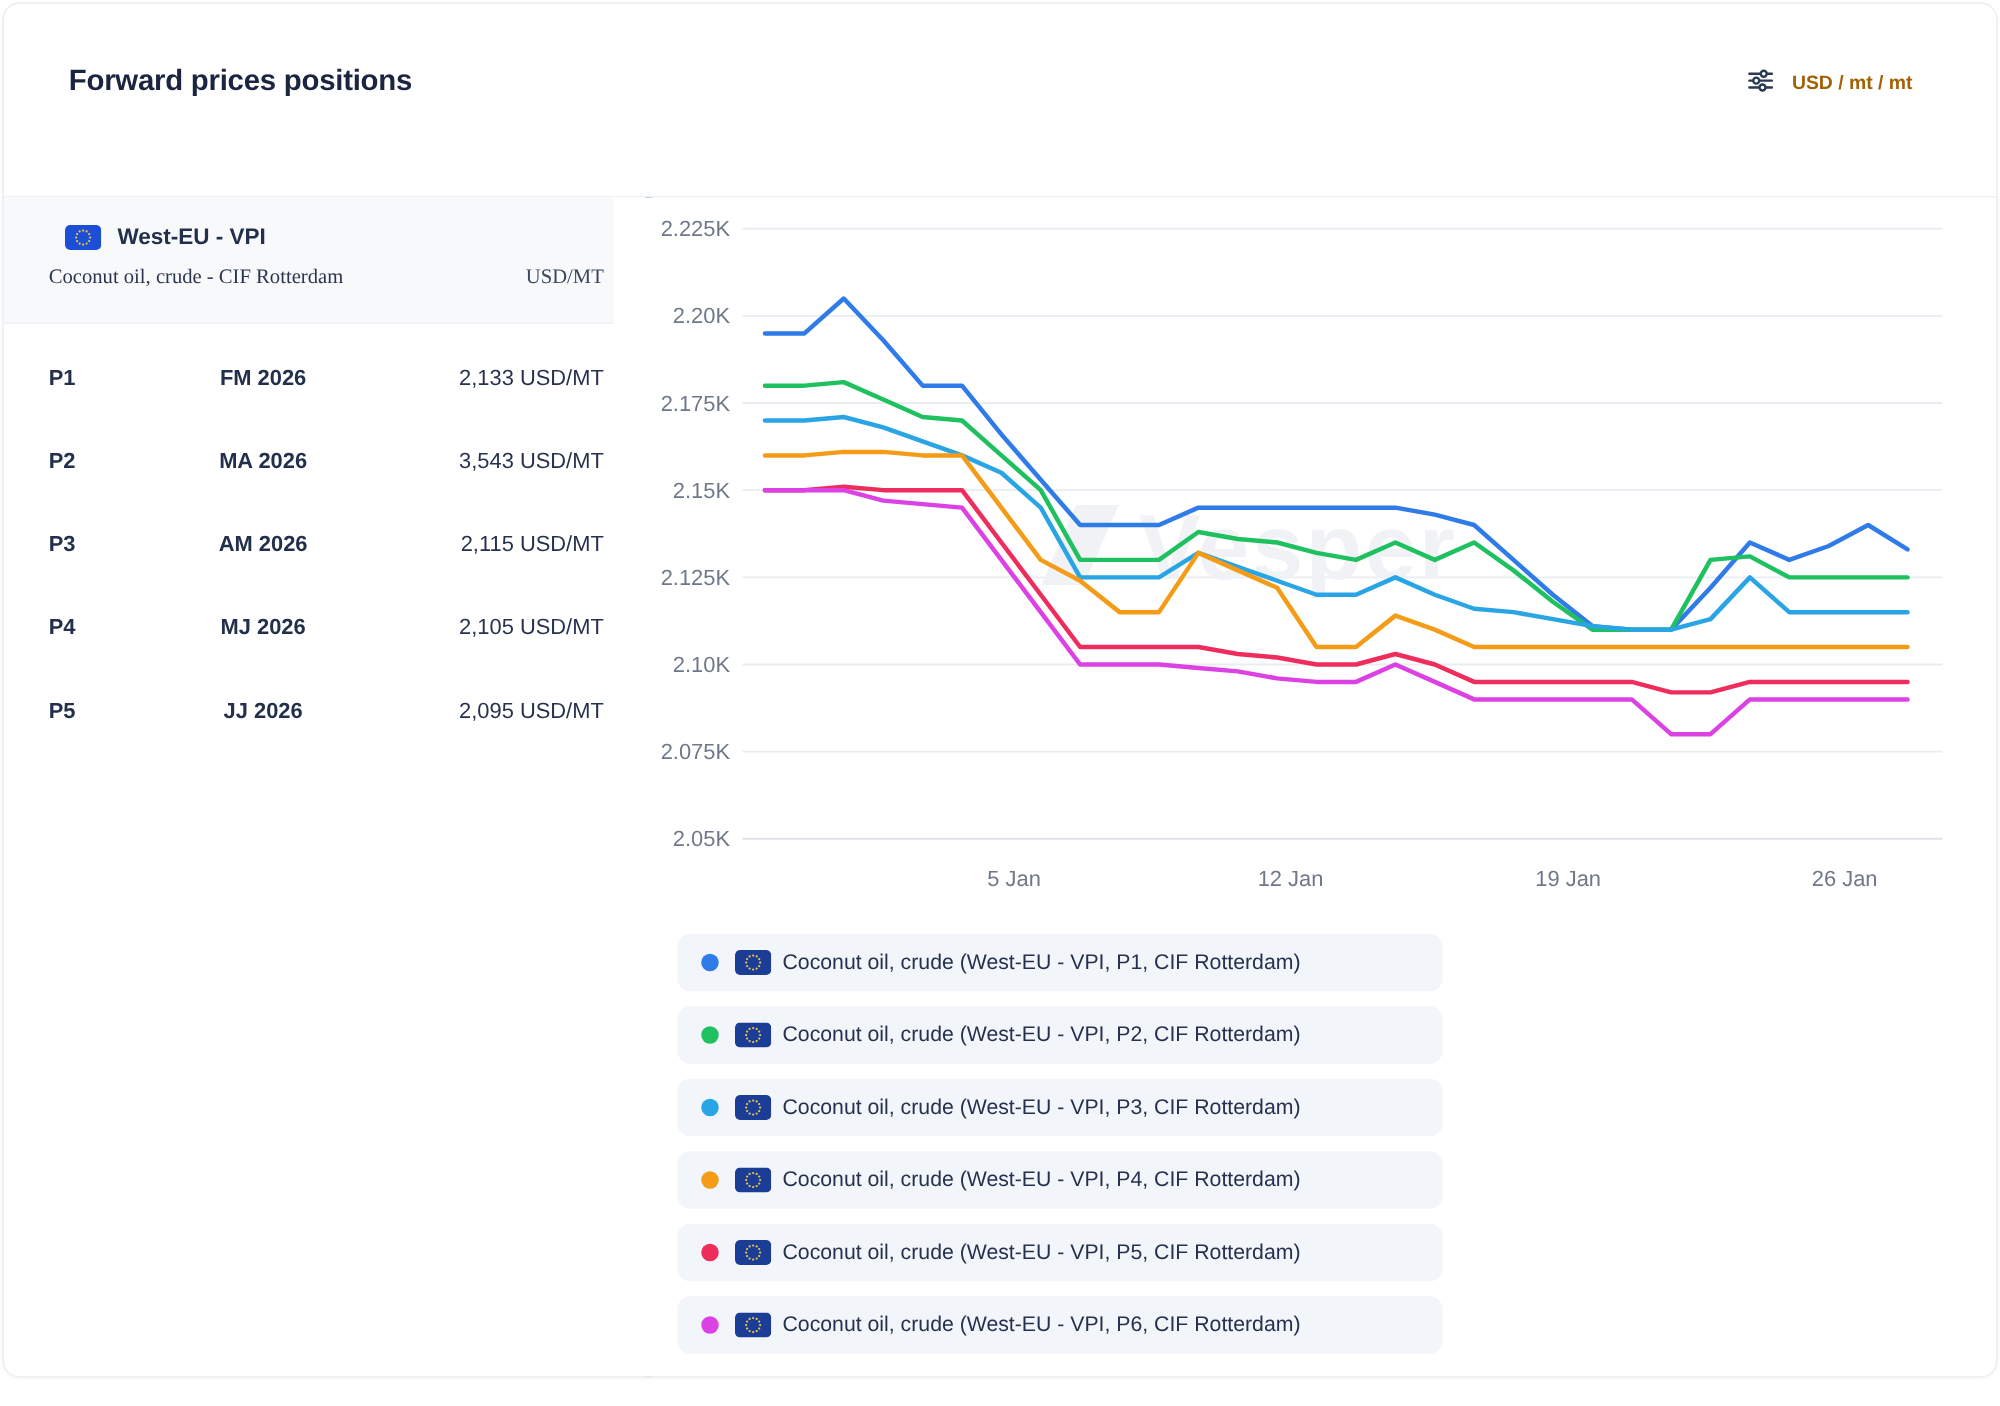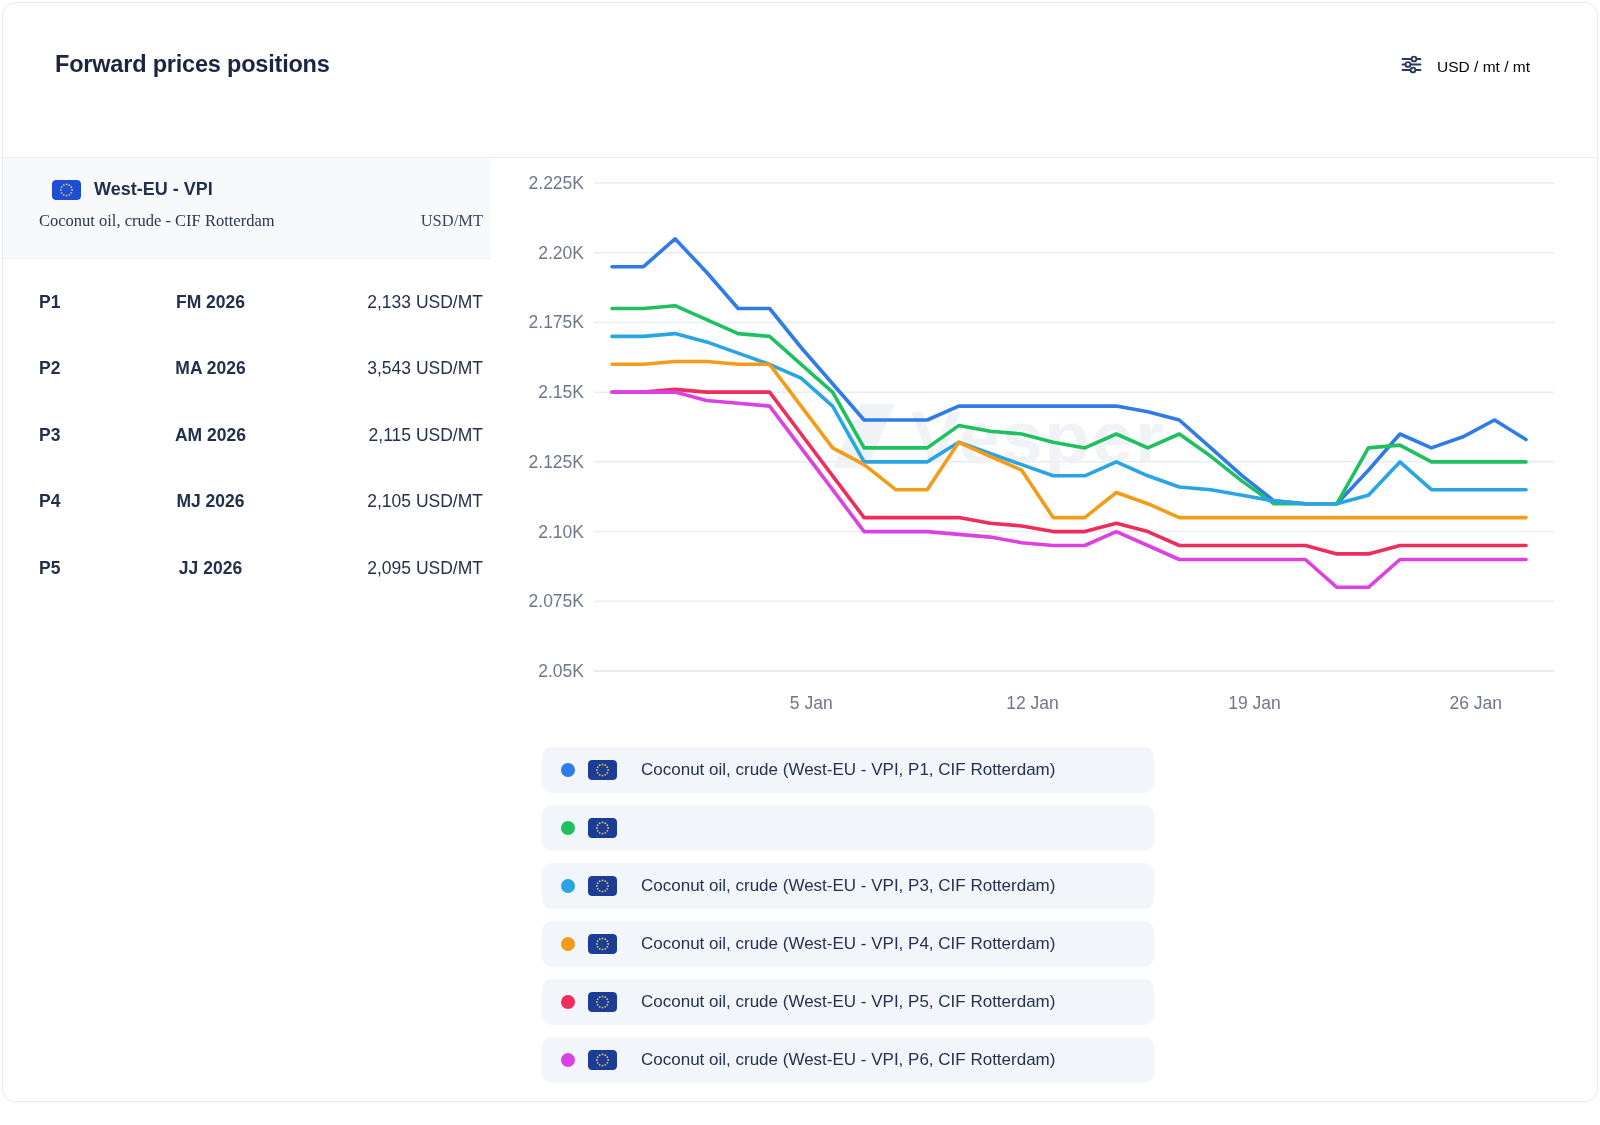--- a/index.html
+++ b/index.html
@@ -9,21 +9,21 @@
     background:#fff; border:1px solid #e7eaee; border-radius:14px;
     box-shadow:0 1px 3px rgba(20,30,60,.04); overflow:hidden;
   }
   
   .top-header { position:absolute; left:16px; top:0; width:100%; height:154px; background:#fff; }
   .page-title {
     position:absolute; left:36px; top:48px; font-size:23.5px; font-weight:700;
     color:#1b2541; letter-spacing:-0.2px;
   }
   .unit-controls { position:absolute; right:83px; top:50px; display:flex; align-items:center; gap:14px; }
-  .unit-label { font-size:15.5px; color:#000000; font-weight:400; }
+  .unit-label { font-size:15.5px; color:#a16207; font-weight:700; }
   
   .body-split { position:absolute; left:0; top:154px; right:0; bottom:0; border-top:1px solid #e9ecf0; }
   .left-panel { position:absolute; left:0; top:0; width:519px; height:100%; border-right:6px solid #0369a1; background:#fff; }
   .instrument-header { height:101px; background:#f8f9fb; border-bottom:1px solid #eef0f3; padding:21px 33px 0 36px; }
   .instr-row1 { display:flex; align-items:center; gap:13px; }
   .instr-name { font-size:18px; font-weight:700; color:#22304c; }
   .instr-row2 { display:flex; align-items:center; margin-top:11px;font-family:Liberation Serif, serif; }
   .instr-desc { font-size:16.5px; color:#2a3550; }
   .instr-unit { margin-left:auto; font-size:16.5px; color:#3a465e; }
   .positions-table { padding-top:10px; }
@@ -38,21 +38,21 @@
   .chart-area { position:absolute; left:488px; top:0; right:0; height:100%; background:#fff; }
   .chart-svg-wrap { position:absolute; left:0; top:0; width:1081px; height:565px; }
   
   .legend { position:absolute; left:51px; top:589px; display:flex; flex-direction:column; gap:12px; }
   .legend-pill {
     width:612px; height:46px; background:#f2f5f9; border-radius:10px;
     display:flex; align-items:center; padding-left:19px; cursor:pointer;
   }
   .legend-dot { width:14px; height:14px; border-radius:50%; flex:0 0 auto; }
   .legend-flag { margin-left:13px; flex:0 0 auto; display:flex; }
-  .legend-text { margin-left:24px; font-size:17px; color:#25314e; }
+  .legend-text { margin-left:9px; font-size:17px; color:#25314e; }
   .flag-svg { border-radius:4px; }
 </style>
 </head>
 <body>
 
 <div class="card">
 
   <div class="top-header">
     <div class="page-title">Forward prices positions</div>
     <div class="unit-controls">
@@ -205,20 +205,21 @@
                 <circle cx="19.35" cy="12.80" r="0.9" fill="#e8c547"></circle>
                 <circle cx="17.30" cy="14.85" r="0.9" fill="#e8c547"></circle>
                 <circle cx="14.50" cy="15.60" r="0.9" fill="#e8c547"></circle>
                 <circle cx="11.70" cy="14.85" r="0.9" fill="#e8c547"></circle>
                 <circle cx="9.65" cy="12.80" r="0.9" fill="#e8c547"></circle>
                 <circle cx="8.90" cy="10.00" r="0.9" fill="#e8c547"></circle>
                 <circle cx="9.65" cy="7.20" r="0.9" fill="#e8c547"></circle>
                 <circle cx="11.70" cy="5.15" r="0.9" fill="#e8c547"></circle>
               </svg>
             </span>
+    <span class="legend-text">Coconut oil, crude (West-EU - VPI, P2, CIF Rotterdam)</span>
   </div>
 
   <div class="legend-pill">
     <span class="legend-dot" style="background: rgb(41, 165, 230);"></span>
     <span class="legend-flag">
               <svg width="29" height="20" viewBox="0 0 29 20" class="flag-svg">
                 <rect width="29" height="20" rx="3.5" fill="#1c3d96"></rect>
                 <circle cx="14.50" cy="4.40" r="0.9" fill="#e8c547"></circle>
                 <circle cx="17.30" cy="5.15" r="0.9" fill="#e8c547"></circle>
                 <circle cx="19.35" cy="7.20" r="0.9" fill="#e8c547"></circle>

